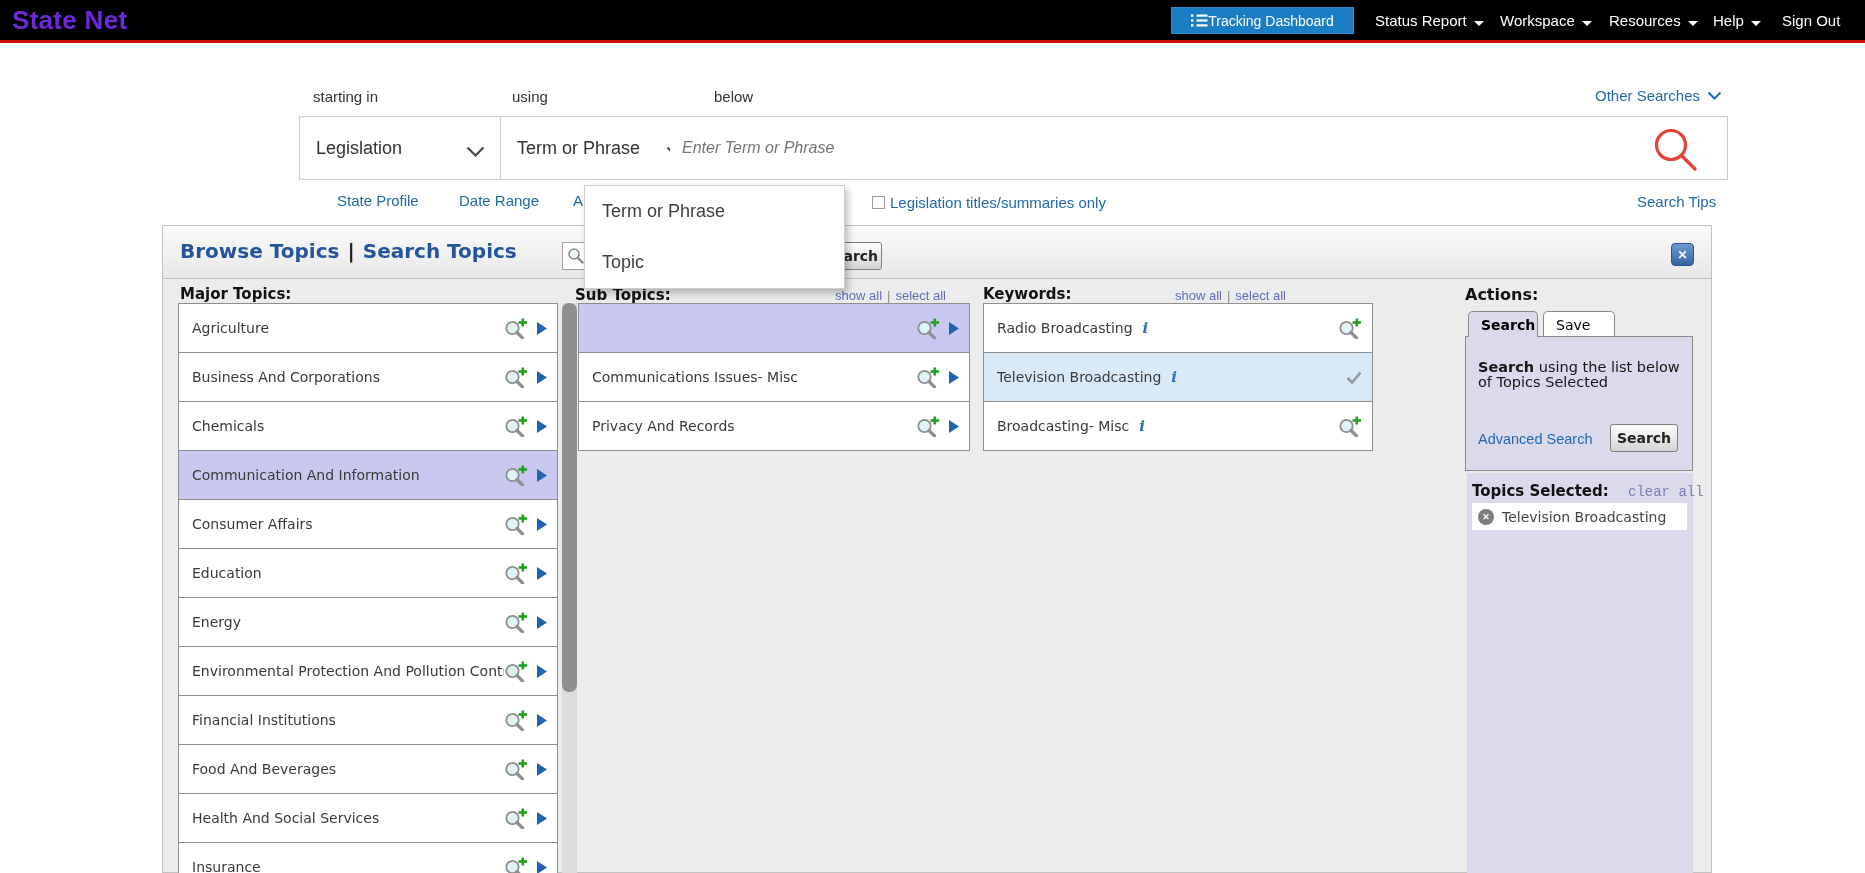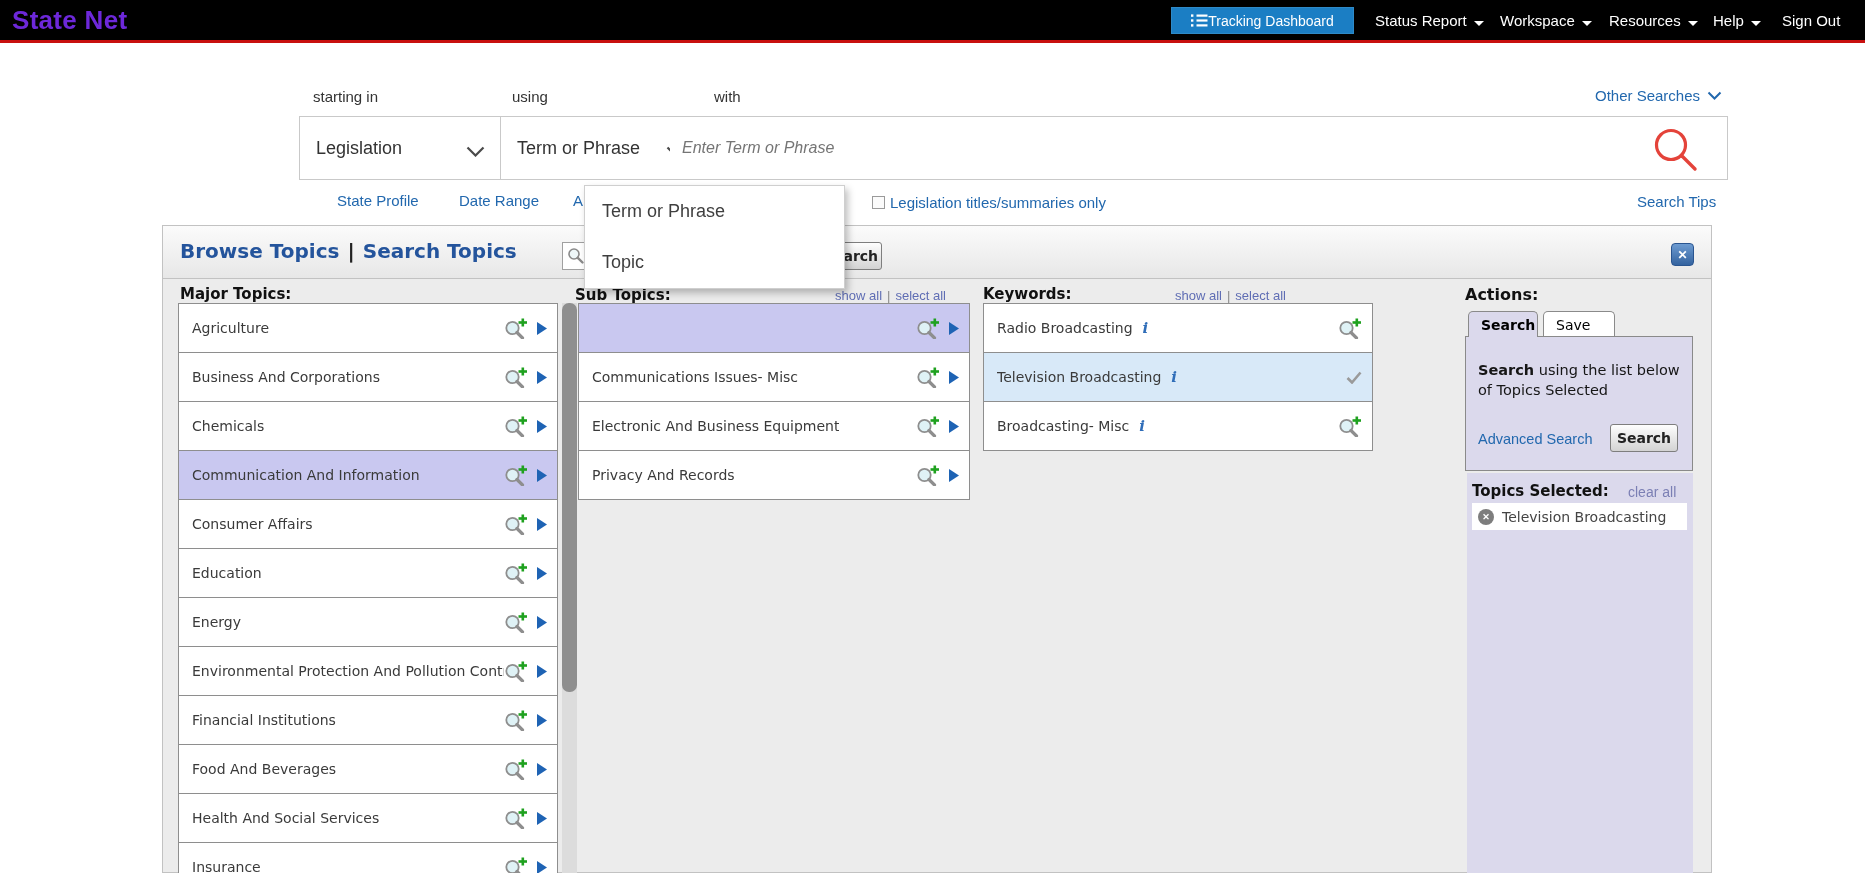--- a/index.html
+++ b/index.html
@@ -47,26 +47,26 @@
   .row-icons{margin-left:auto;display:flex;align-items:center;gap:9px}
   .row-icons span{display:flex;align-items:center}
   .info-i{font-family:"DejaVu Serif",serif;font-style:italic;font-weight:bold;color:#2f6db8;font-size:15px;margin-left:10px;cursor:pointer}
   .scroll-track{left:562px;top:303px;width:15px;height:570px;background:#dcdcdc;z-index:2}
   .scroll-thumb{position:absolute;left:0;top:0;width:15px;height:389px;background:#8f8f8f;border-radius:7px;cursor:pointer}
   
   .tab{top:311px;height:27px;border:1px solid #8a8a8a;border-bottom:none;border-radius:5px 5px 0 0;display:flex;align-items:center;padding:0 12px;font-family:"DejaVu Sans",sans-serif;font-size:14px;cursor:pointer;z-index:2}
   .tab-search{left:1468px;width:70px;background:#dbd9ec;font-weight:bold;height:26px;z-index:4}
   .tab-save{left:1543px;width:72px;background:#fff}
   .tab-panel{left:1465px;top:336px;width:228px;height:135px;background:#dbd9ec;border:1px solid #8a8a8a;z-index:3}
-  .tab-desc{left:1478px;top:360px;width:208px;font-size:14.5px;color:#161616;line-height:20px;font-family:"DejaVu Sans",sans-serif;z-index:4}
+  .tab-desc{left:1478px;top:360px;width:208px;font-size:14.5px;color:#161616;line-height:15px;font-family:"DejaVu Sans",sans-serif;z-index:4}
   .adv-link{left:1478px;top:431px;font-size:14.5px;z-index:4}
   .action-search-btn{left:1610px;top:424px;width:68px;height:28px;z-index:4}
   .lav-region{left:1467px;top:473px;width:226px;height:400px;background:#dbd9ec;z-index:2}
   .ts-head{left:1472px;top:482px;font-size:15px;z-index:3}
-  .clear-all{left:1628px;top:484px;font-size:14px;color:#7b7fb4;cursor:pointer;font-family:Liberation Sans, sans-serif;z-index:3}
+  .clear-all{left:1628px;top:484px;font-size:14px;color:#7b7fb4;cursor:pointer;font-family:Liberation Mono, monospace;z-index:3}
   #chips{left:1472px;top:503px;width:215px;z-index:3}
   .chip{width:215px;height:27px;background:#fff;display:flex;align-items:center;padding-left:6px;gap:8px;margin-bottom:4px}
   .chip-x{width:16px;height:16px;border-radius:50%;background:#7d7d7d;color:#fff;font-size:9px;font-weight:bold;display:flex;align-items:center;justify-content:center;cursor:pointer;flex:none}
   .chip-label{font-family:"DejaVu Sans",sans-serif;font-size:14px;color:#444;white-space:nowrap}
 </style>
 </head>
 <body>
 
 <div id="screen">
 
@@ -89,21 +89,21 @@
   </div>
 
   <span class="abs navitem" style="left:1375px"><span>Status Report</span><span class="caret"></span></span>
   <span class="abs navitem" style="left:1500px"><span>Workspace</span><span class="caret"></span></span>
   <span class="abs navitem" style="left:1609px"><span>Resources</span><span class="caret"></span></span>
   <span class="abs navitem" style="left:1713px"><span>Help</span><span class="caret"></span></span>
   <span class="abs navitem" style="left:1782px"><span>Sign Out</span></span>
 
   <span class="abs flabel" style="left:313px;top:88px">starting in</span>
   <span class="abs flabel" style="left:512px;top:88px">using</span>
-  <span class="abs flabel" style="left:714px;top:88px">with</span>
+  <span class="abs flabel" style="left:714px;top:88px">below</span>
 
   <span class="abs link" style="left:1595px;top:87px;display:flex;align-items:center;gap:7px">
     <span>Other Searches</span>
     <svg width="15" height="9" viewBox="0 0 15 9">
         <polyline points="1.5,1.5 7.5,7.5 13.5,1.5" fill="none" stroke="#2268ae" stroke-width="2"></polyline>
       </svg>
   </span>
 
   <div class="abs searchbar"></div>
   <div class="abs vdiv" style="left:500px"></div>
@@ -449,38 +449,20 @@
             </svg>
           </span>
           <span>
             <svg width="10" height="13" viewBox="0 0 10 13">
               <polygon points="0,0 10,6.5 0,13" fill="#1e63b4"></polygon>
             </svg>
           </span>
         </span>
       </div>
       <div class="topic-row">
-        <span class="row-label">Electronic And Business Equipment</span>
-        <span class="row-icons">
-          <span>
-            <svg width="24" height="21" viewBox="0 0 24 21">
-              <circle cx="8.5" cy="10" r="6.2" fill="#dff2f6" stroke="#8e8e8e" stroke-width="1.8"></circle>
-              <line x1="13" y1="14.5" x2="18.5" y2="20" stroke="#8e8e8e" stroke-width="3.2" stroke-linecap="round"></line>
-              <line x1="14.5" y1="4.5" x2="23" y2="4.5" stroke="#1fa11f" stroke-width="2.6"></line>
-              <line x1="18.8" y1="0.5" x2="18.8" y2="8.5" stroke="#1fa11f" stroke-width="2.6"></line>
-            </svg>
-          </span>
-          <span>
-            <svg width="10" height="13" viewBox="0 0 10 13">
-              <polygon points="0,0 10,6.5 0,13" fill="#1e63b4"></polygon>
-            </svg>
-          </span>
-        </span>
-      </div>
-      <div class="topic-row">
         <span class="row-label">Privacy And Records</span>
         <span class="row-icons">
           <span>
             <svg width="24" height="21" viewBox="0 0 24 21">
               <circle cx="8.5" cy="10" r="6.2" fill="#dff2f6" stroke="#8e8e8e" stroke-width="1.8"></circle>
               <line x1="13" y1="14.5" x2="18.5" y2="20" stroke="#8e8e8e" stroke-width="3.2" stroke-linecap="round"></line>
               <line x1="14.5" y1="4.5" x2="23" y2="4.5" stroke="#1fa11f" stroke-width="2.6"></line>
               <line x1="18.8" y1="0.5" x2="18.8" y2="8.5" stroke="#1fa11f" stroke-width="2.6"></line>
             </svg>
           </span>

